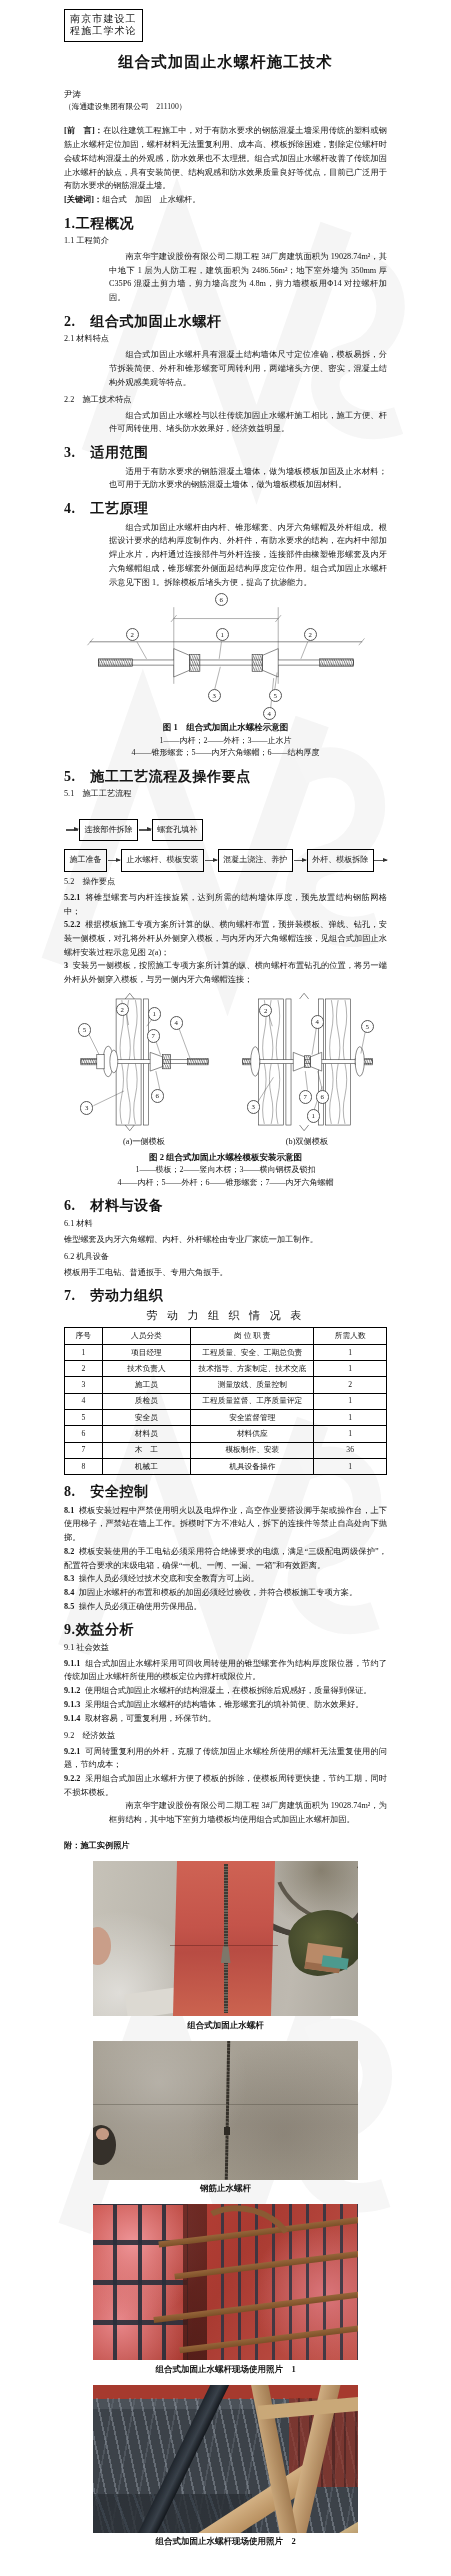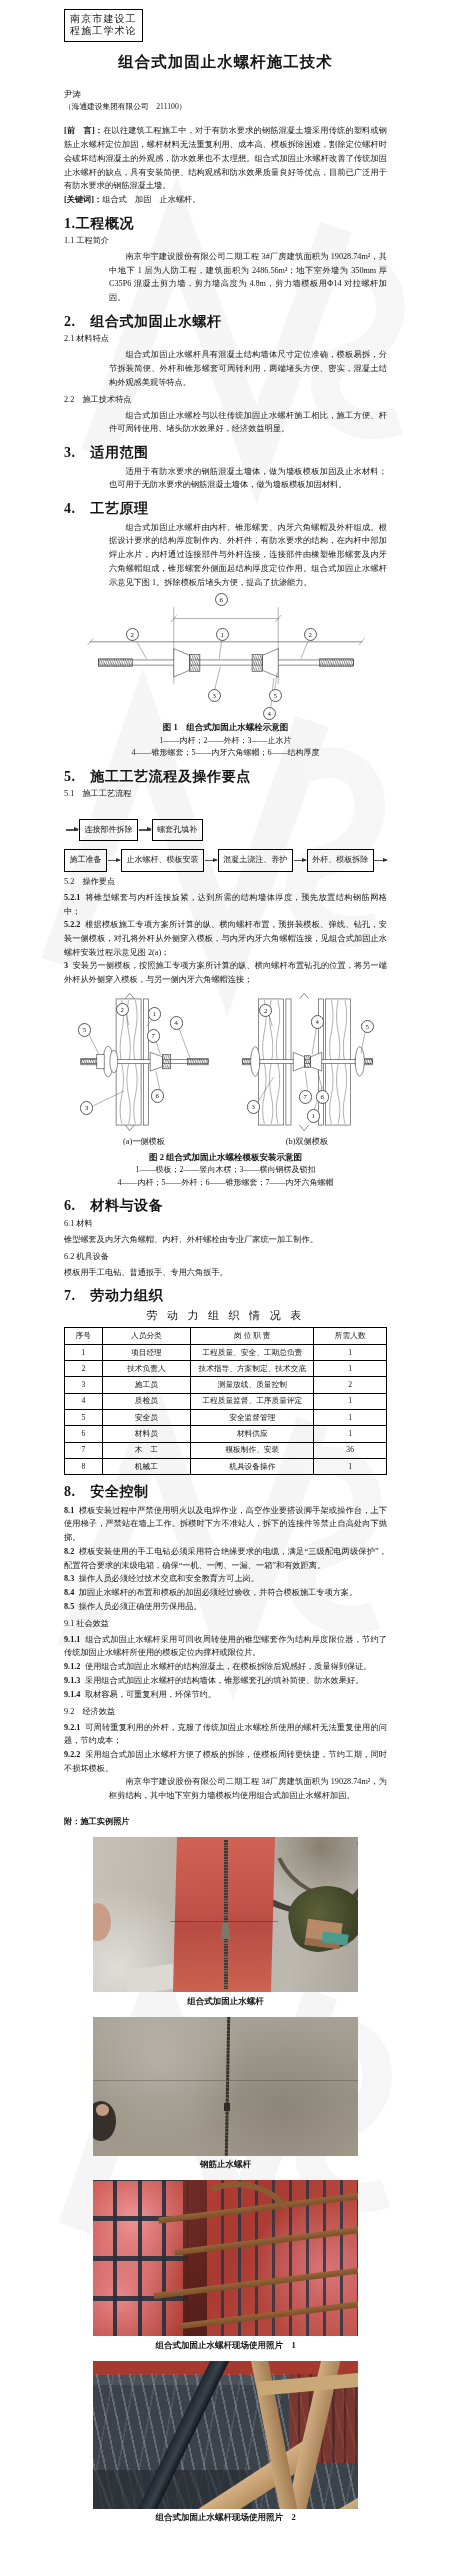--- a/index.html
+++ b/index.html
@@ -396,20 +396,21 @@
       </tbody>
     </table>
 
     <h2>8.　安全控制</h2>
     <p class="item"><b>8.1</b><span>模板安装过程中严禁使用明火以及电焊作业，高空作业要搭设脚手架或操作台，上下使用梯子，严禁站在墙上工作。拆模时下方不准站人，拆下的连接件等禁止自高处向下抛掷。</span></p>
     <p class="item"><b>8.2</b><span>模板安装使用的手工电钻必须采用符合绝缘要求的电缆，满足“三级配电两级保护”，配置符合要求的末级电箱，确保“一机、一闸、一漏、一箱”和有效距离。</span></p>
     <p class="item"><b>8.3</b><span>操作人员必须经过技术交底和安全教育方可上岗。</span></p>
     <p class="item"><b>8.4</b><span>加固止水螺杆的布置和模板的加固必须经过验收，并符合模板施工专项方案。</span></p>
     <p class="item"><b>8.5</b><span>操作人员必须正确使用劳保用品。</span></p>
 
+    <h2>9.效益分析</h2>
     <h3>9.1 社会效益</h3>
     <p class="item"><b>9.1.1</b><span>组合式加固止水螺杆采用可回收周转使用的锥型螺套作为结构厚度限位器，节约了传统加固止水螺杆所使用的模板定位内撑杆或限位片。</span></p>
     <p class="item"><b>9.1.2</b><span>使用组合式加固止水螺杆的结构混凝土，在模板拆除后观感好，质量得到保证。</span></p>
     <p class="item"><b>9.1.3</b><span>采用组合式加固止水螺杆的结构墙体，锥形螺套孔的填补简便、防水效果好。</span></p>
     <p class="item"><b>9.1.4</b><span>取材容易，可重复利用，环保节约。</span></p>
     <h3>9.2　经济效益</h3>
     <p class="item"><b>9.2.1</b><span>可周转重复利用的外杆，克服了传统加固止水螺栓所使用的螺杆无法重复使用的问题，节约成本；</span></p>
     <p class="item"><b>9.2.2</b><span>采用组合式加固止水螺杆方便了模板的拆除，使模板周转更快捷，节约工期，同时不损坏模板。</span></p>
 
     <p class="p ind">南京华宇建设股份有限公司二期工程 3#厂房建筑面积为 19028.74m²，为框剪结构，其中地下室剪力墙模板均使用组合式加固止水螺杆加固。</p>

